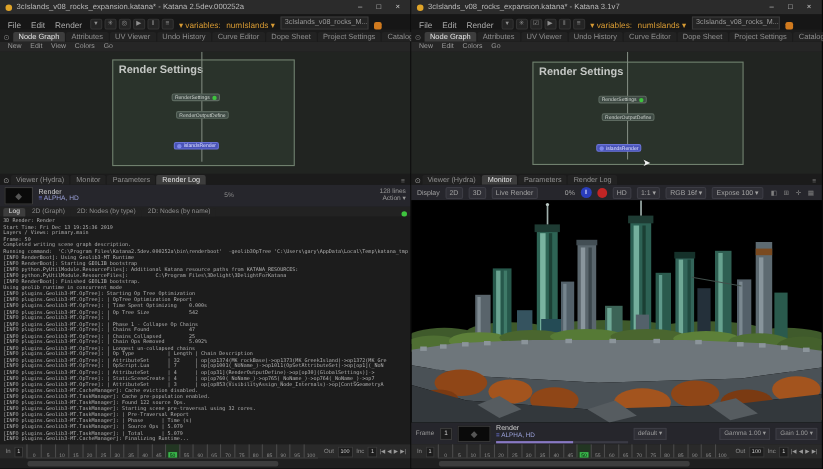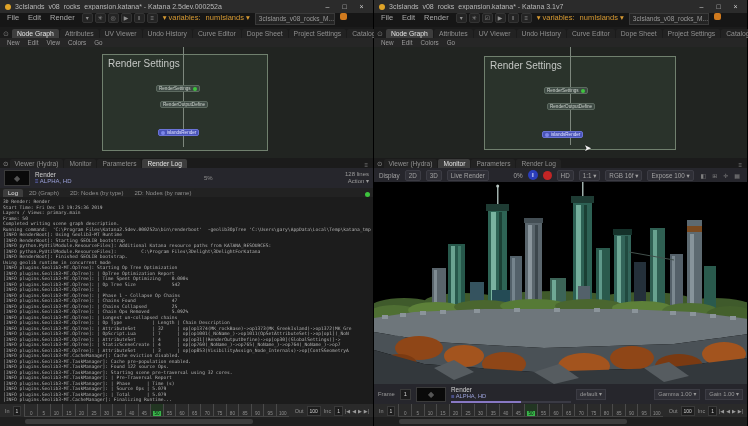--- a/index.html
+++ b/index.html
@@ -9,21 +9,21 @@
   .window { position:absolute; top:0; width:374px; height:426px; display:flex;
     flex-direction:column; background:#1e1e1e; border-right:1px solid #000; }
   #win-left { left:0; } #win-right { left:374px; }
 
   .titlebar { height:13px; background:#2b2b2b; display:flex; align-items:center;
     gap:4px; padding:0 5px; font-size:7px; color:#b8b8b8; flex:0 0 auto; }
   .app-dot { width:6px; height:6px; border-radius:50%; background:#e0a428; flex:0 0 auto; }
   .titletext { flex:1; white-space:nowrap; overflow:hidden; }
   .wctrl { width:13px; text-align:center; font-size:7px; color:#cdcdcd; }
 
-  .menubar { height:14px; background:#161616; display:flex; align-items:flex-start;
+  .menubar { height:14px; background:#161616; display:flex; align-items:flex-end;
     gap:5px; padding:0 5px; font-size:7.5px; color:#ababab; flex:0 0 auto; }
   .menubar .mi { padding:0 2px; }
   .tbicon { width:11px; height:10px; background:#242424; border:1px solid #333;
     border-radius:2px; color:#8f8f8f; font-size:6px; line-height:9px; text-align:center; }
   .vars { color:#d79a33; white-space:nowrap; }
   .session { background:#242424; border:1px solid #3a3a3a; color:#9a9a9a;
     font-size:6.5px; padding:0 3px; line-height:10px; white-space:nowrap;
     max-width:80px; overflow:hidden; }
   .alertdot { width:7px; height:7px; background:#d07a1e; border-radius:2px; }
 
@@ -34,21 +34,21 @@
     border-radius:2px 2px 0 0; white-space:nowrap; }
   .tabrow .tab.active, .panetabs .tab.active, .logtabs .tab.active
     { background:#3d3d3d; color:#e3e3e3; }
   .tabspacer { flex:1; }
   .tabmini { color:#7f7f7f; font-size:6px; padding:0 2px; }
 
   .graphmenus { height:9px; background:#262626; display:flex; gap:8px; align-items:center;
     padding:0 7px; font-size:6.3px; color:#9a9a9a; flex:0 0 auto; }
 
   .canvas { height:111px; background:#212421; position:relative; overflow:hidden; flex:0 0 auto; }
-  .backdrop { position:absolute; background:#2a332b; border:1px solid #70806e; }
+  .backdrop { position:absolute; background:#2a332b; border:1px solid #70806e;font-weight:bold; }
   .backdrop-label { font-size:10px; color:#c4c7c4; padding:3px 5px; display:block; }
   .wire { position:absolute; width:1px; background:#7d877d; }
   .knode { position:absolute; height:7px; background:#3e4a44; border:1px solid #5d6a60;
     border-radius:2px; color:#cdd3cd; font-size:4.6px; line-height:5px;
     display:flex; align-items:center; gap:2px; padding:0 2px; white-space:nowrap; }
   .knode .dot { width:4px; height:4px; border-radius:50%; }
   .knode.blue { background:#4953b8; border-color:#6a73d6; color:#e0e2ff; }
   .cursor { position:absolute; font-size:9px; color:#f2f2f2;
     text-shadow:0 0 1px #000; }
 

